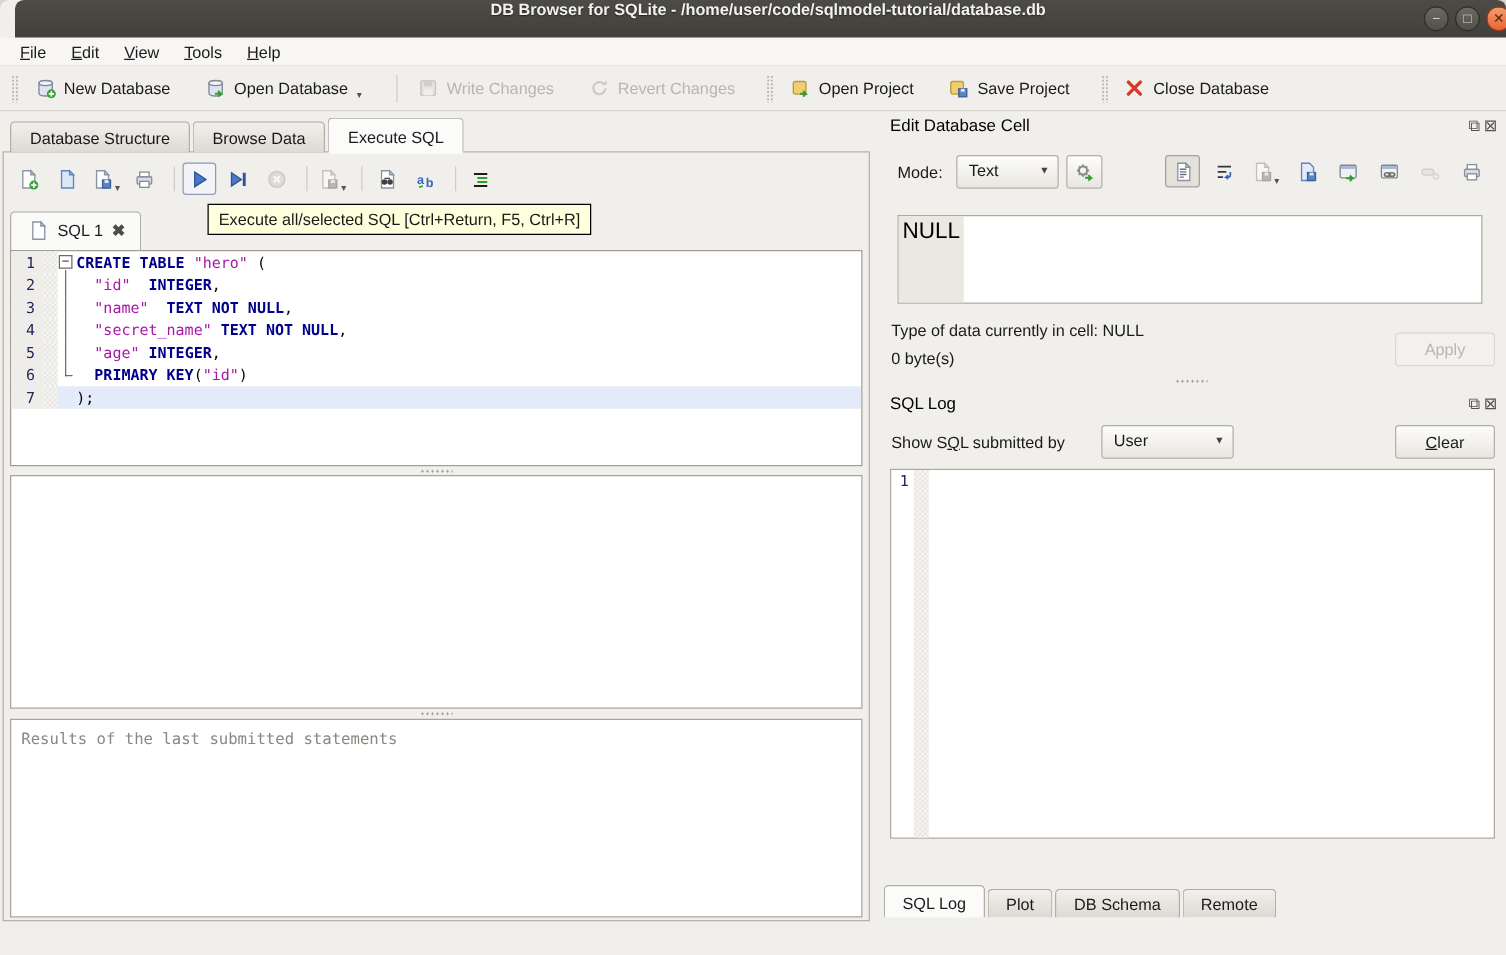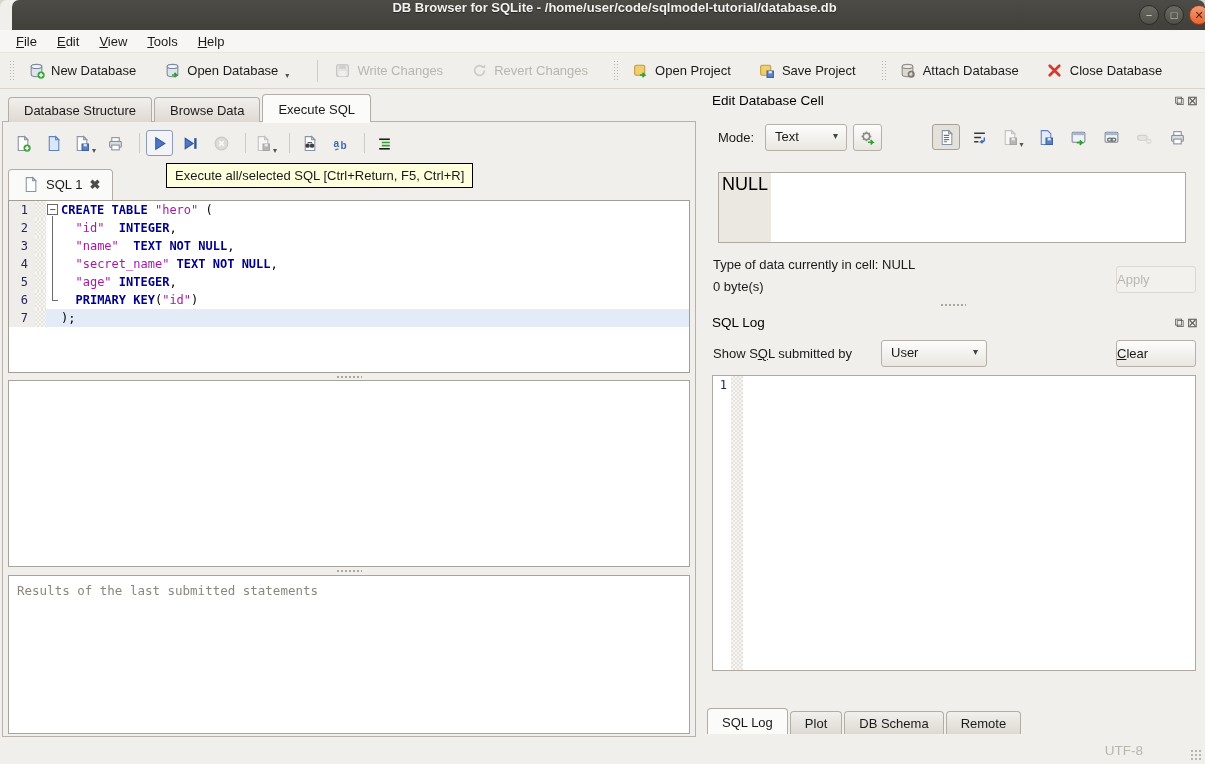--- a/index.html
+++ b/index.html
@@ -89,21 +89,21 @@
   .results-msg { font-family:"DejaVu Sans Mono", monospace; font-size:12.5px; color:#8a8781; padding:7px 8px; }
 
   
   .dock { position:absolute; left:700px; right:0; top:89px; bottom:27px; }
   .dock-header { position:absolute; left:12px; font-size:13.5px; color:#000000; }
   .dock-icons { position:absolute; right:7px; display:flex; gap:3px; color:#55534e; font-size:13px; }
   .combo { position:relative; border:1px solid #b5b1a9; border-radius:3px; background:linear-gradient(#fdfdfc,#e9e6e0);
     padding:4px 24px 4px 9px; height:27px; }
   .combo::after { content:"▾"; position:absolute; right:8px; top:5px; font-size:10px; color:#46443f; }
   .btn { border:1px solid #b5b1a9; border-radius:3px; background:linear-gradient(#fdfdfc,#e9e6e0);
-    height:27px; display:flex; align-items:center; font-size:13px; }
+    height:27px; display:flex; align-items:center; justify-content:center; font-size:13px; }
   .btn.disabled { background:#f3f1ed; border-color:#dcd8d1; color:#b9b6af; }
   .sqbtn { width:29px; height:27px; border:1px solid #b5b1a9; border-radius:3px;
     background:linear-gradient(#fdfdfc,#e9e6e0); display:flex; align-items:center; justify-content:center; }
   .cbtn { width:28px; height:26px; display:flex; align-items:center; justify-content:center; border:1px solid transparent; border-radius:3px; }
   .cbtn.toggled { border-color:#a5a19a; background:#e4e1db; }
   .cell-box { position:absolute; left:18px; right:19px; top:83px; height:71px; border:1px solid #aeaaa1; background:#fff; }
   .cell-gutter { position:absolute; left:0; top:0; bottom:0; width:52px; background:#ebe8e2; }
   .cell-null { position:absolute; left:3px; top:1px; font-size:18px; color:#000; }
   .log-box { position:absolute; left:12px; right:9px; top:286px; bottom:66px; border:1px solid #aeaaa1; background:#fff;
     font-family:"DejaVu Sans Mono", monospace; font-size:12px; display:flex; }
@@ -203,30 +203,20 @@
             <rect x="8.5" y="8.5" width="6" height="6" fill="#5b84c4" stroke="#3a5f99"></rect>
             <rect x="10" y="8.5" width="3" height="2.2" fill="#dce6f5"></rect>
           </svg>
         </span>
         <span>Save Project</span>
       </div>
       <div class="handle"></div>
       <div class="tbtn" style="margin-right: 13px;">
         <span class="icon">
           <svg viewBox="0 0 16 16">
-            <path d="M3 4.2c0-1.3 2.2-2.1 5-2.1s5 .8 5 2.1v7.6c0 1.3-2.2 2.1-5 2.1s-5-.8-5-2.1z" fill="#dbd8d2" stroke="#8f8b83"></path>
-            <ellipse cx="8" cy="4.2" rx="5" ry="1.9" fill="#eceae6" stroke="#8f8b83"></ellipse>
-            <circle cx="11.5" cy="11.5" r="2.6" fill="none" stroke="#7b776f" stroke-width="1.4"></circle>
-          </svg>
-        </span>
-        <span>Attach Database</span>
-      </div>
-      <div class="tbtn" style="margin-right: 13px;">
-        <span class="icon">
-          <svg viewBox="0 0 16 16">
             <path d="M3.5 3.5l9 9M12.5 3.5l-9 9" stroke="#d63a2d" stroke-width="2.6" stroke-linecap="round"></path>
           </svg>
         </span>
         <span>Close Database</span>
       </div>
     </div>
 
   <div class="main-tabs" id="main-tabs">
       <div class="tab">Database Structure</div>
       <div class="tab">Browse Data</div>
@@ -564,17 +554,13 @@
     </div>
 
     <div class="bottom-tabs" id="bottom-tabs">
         <div class="btab active">SQL Log</div>
         <div class="btab">Plot</div>
         <div class="btab">DB Schema</div>
         <div class="btab">Remote</div>
       </div>
   </div>
 
-  <div class="statusbar">
-    <div class="enc">UTF-8</div>
-    <div class="grip"></div>
-  </div>
 </div>
 
 </body></html>

